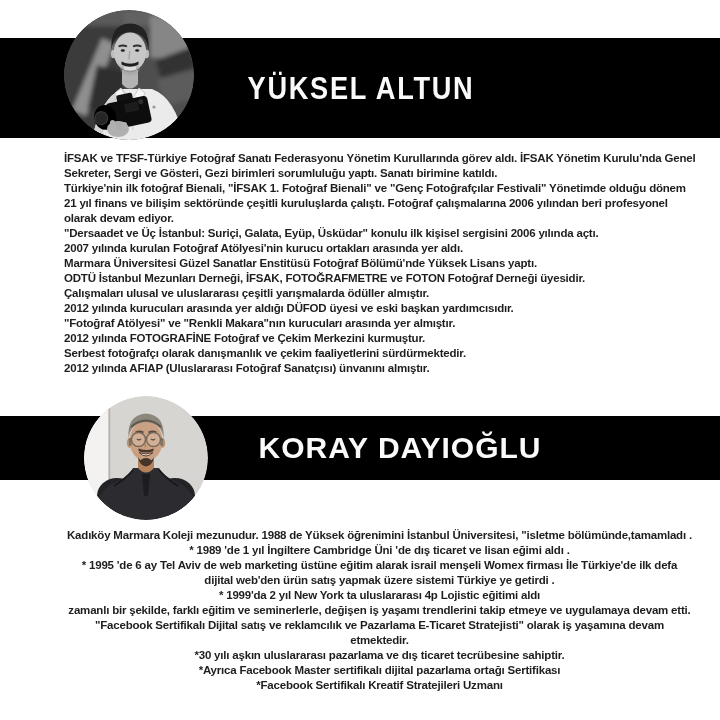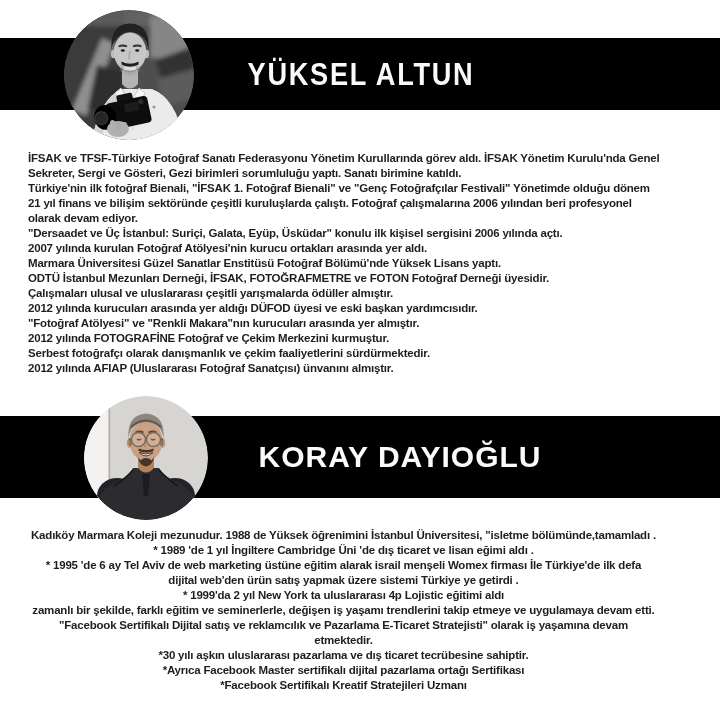--- a/index.html
+++ b/index.html
@@ -1,34 +1,34 @@
 <!DOCTYPE html>
 <html lang="tr"><head>
 <meta charset="utf-8">
 <style>
   html,body{margin:0;padding:0;}
   body{
     width:720px;height:720px;background:#ffffff;position:relative;overflow:hidden;
     font-family:"Liberation Sans", sans-serif;
   }
   .banner{position:absolute;left:0;width:720px;background:#000000;}
-  #banner1{top:38px;height:72px;}
-  #banner2{top:416px;height:82px;}
+  #banner1{top:38px;height:100px;}
+  #banner2{top:416px;height:64px;}
   .section-title{
     position:absolute;top:50%;color:#fafafa;font-weight:700;white-space:nowrap;
   }
   #title1{left:361px;font-size:32px;letter-spacing:2px;transform:translate(-50%,-50%) scaleX(0.85);}
   #title2{left:400px;font-size:30px;letter-spacing:1px;transform:translate(-50%,-50%);}
   .photo{position:absolute;border-radius:50%;overflow:hidden;}
   #photo1{left:64px;top:10px;width:130px;height:130px;}
   #photo2{left:84px;top:396px;width:124px;height:124px;}
   .photo svg{display:block;width:100%;height:100%;}
   .bio{
     position:absolute;color:#1e1e1e;font-size:11.5px;font-weight:700;
-    letter-spacing:-0.2px;line-height:15px;white-space:nowrap;
+    letter-spacing:-0.2px;line-height:15px;white-space:nowrap;margin-left:36px;
   }
   #bio1{left:28px;top:151px;}
   #bio2{left:31px;top:528px;text-align:center;}
   .bio-line{height:15px;}
 </style>
 </head>
 <body>
 
 <div class="banner" id="banner1">
   <div class="section-title" id="title1">YÜKSEL ALTUN</div>

